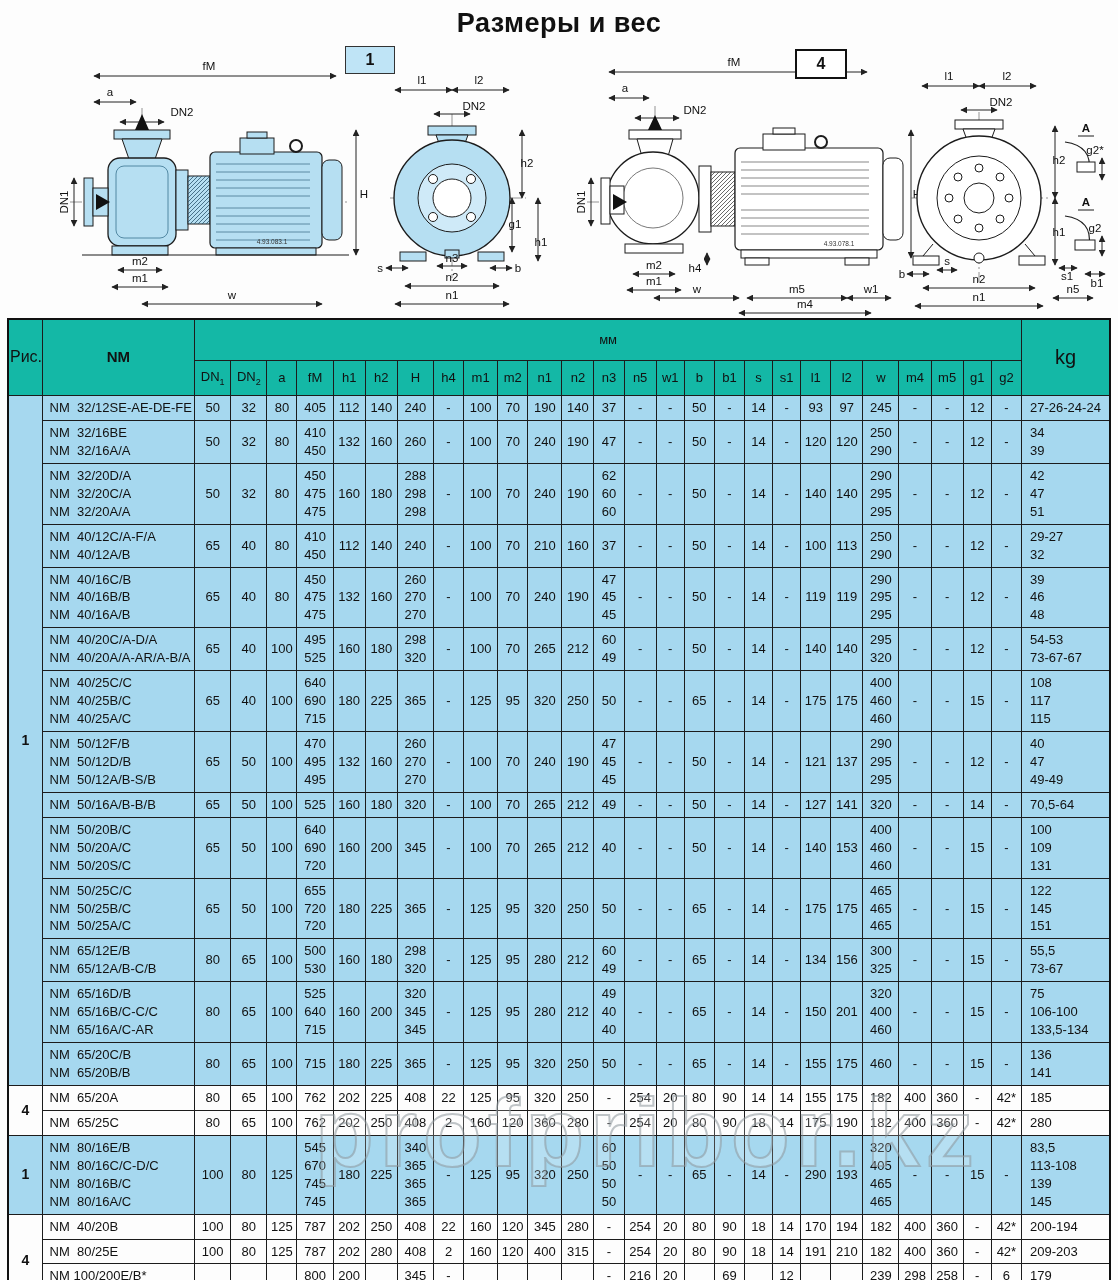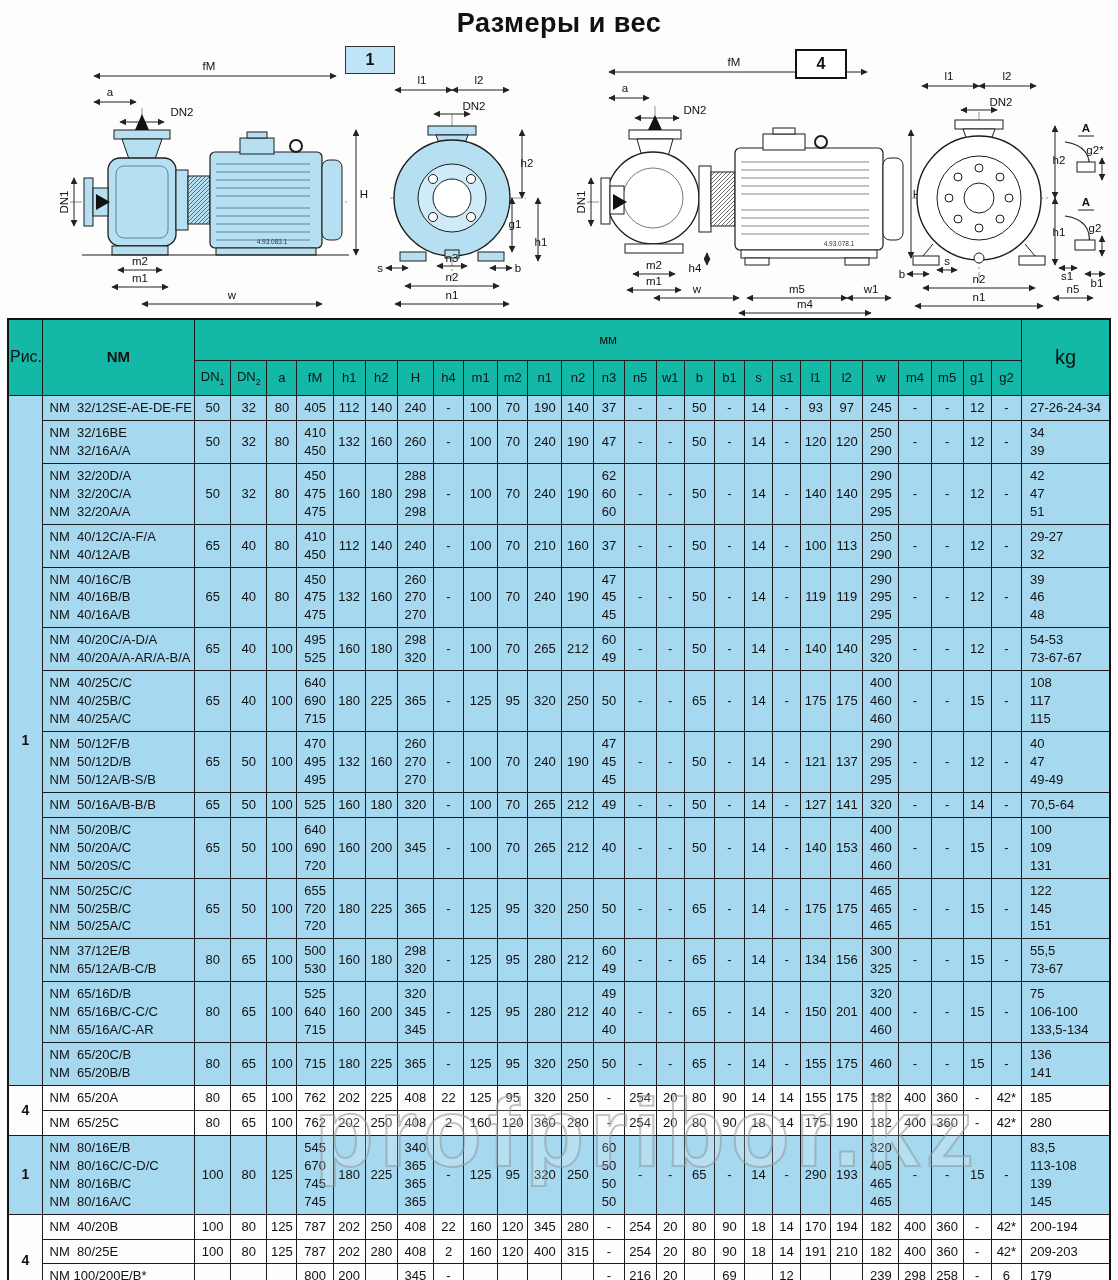--- a/index.html
+++ b/index.html
@@ -364,21 +364,21 @@
           <td>-</td>
           <td>14</td>
           <td>-</td>
           <td>93</td>
           <td>97</td>
           <td>245</td>
           <td>-</td>
           <td>-</td>
           <td>12</td>
           <td>-</td>
-          <td class="kg">27-26-24-34</td>
+          <td class="kg">27-26-24-24</td>
         </tr>
         <tr class="shaded">
           <td class="model">NM  32/16BE
 NM  32/16A/A</td>
           <td>50</td>
           <td>32</td>
           <td>80</td>
           <td>410
 450</td>
           <td>132</td>
@@ -741,21 +741,21 @@
 465</td>
           <td>-</td>
           <td>-</td>
           <td>15</td>
           <td>-</td>
           <td class="kg">122
 145
 151</td>
         </tr>
         <tr class="shaded">
-          <td class="model">NM  37/12E/B
+          <td class="model">NM  65/12E/B
 NM  65/12A/B-C/B</td>
           <td>80</td>
           <td>65</td>
           <td>100</td>
           <td>500
 530</td>
           <td>160</td>
           <td>180</td>
           <td>298
 320</td>

